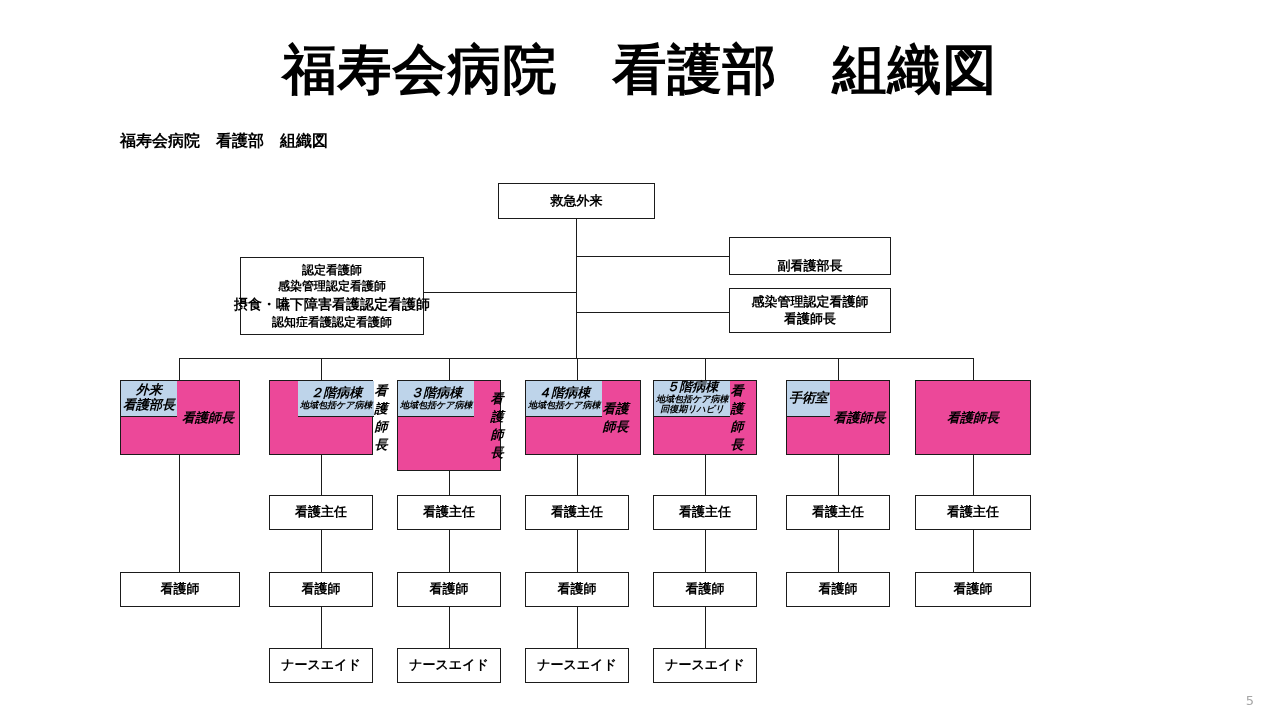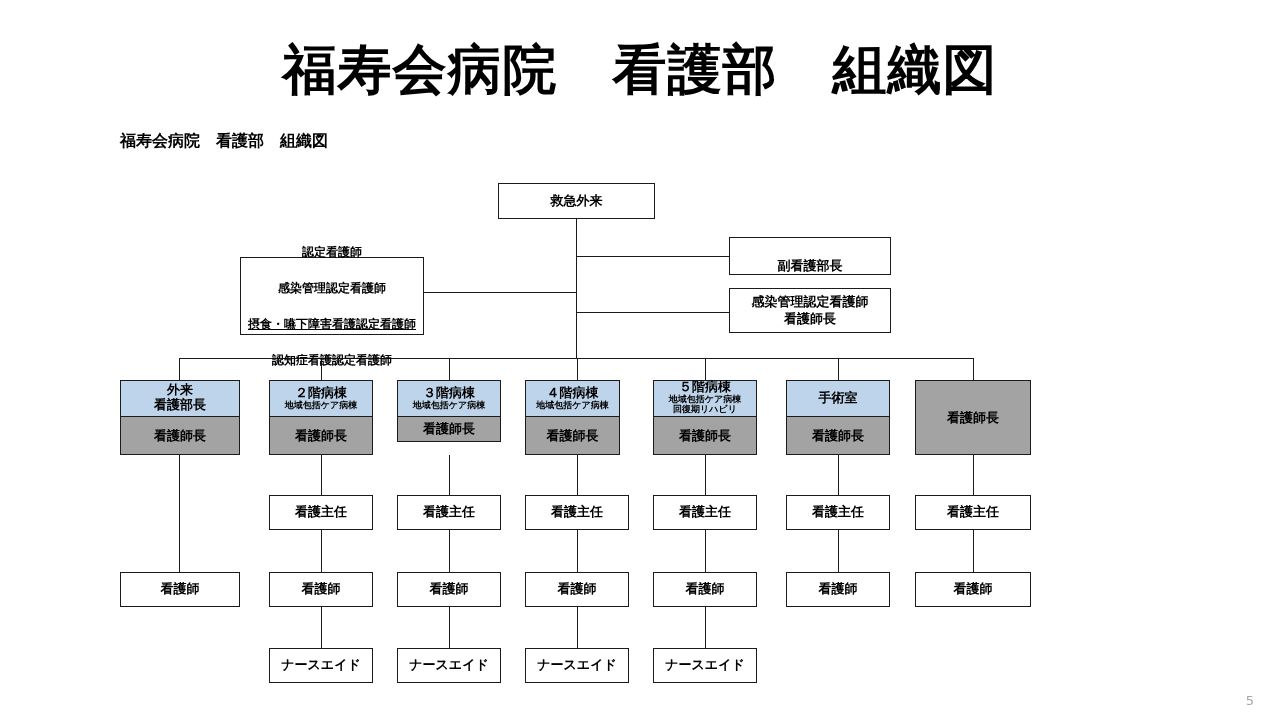--- a/index.html
+++ b/index.html
@@ -73,24 +73,25 @@
     width: 0;
     border-left: 1.4px solid #1b1b1b;
     z-index: 1;
   }
 
   
   .dept {
     position: absolute;
     box-sizing: border-box;
     border: 1.4px solid #1b1b1b;
-    background: #a3a3a3;
+    background: #ec4899;
     z-index: 3;
     display: flex;
-    flex-direction: column;
+    flex-direction: row;
+    font-style: italic;
   }
   .dept-head {
     background: #bed4ea;
     border-bottom: 1.4px solid #1b1b1b;
     height: 36px;
     display: flex;
     flex-direction: column;
     align-items: center;
     justify-content: center;
     text-align: center;
@@ -131,24 +132,23 @@
     justify-content: center;
     text-align: center;
     z-index: 3;
     padding: 2px 4px;
   }
   .cert-box .cl {
     display: block;
     font-weight: 700;
     white-space: pre;
     line-height: 1.35;
-    margin-top: 20px;
   }
   .cert-box .cl.s13 { font-size: 12px; }
-  .cert-box .cl.s11 { font-size: 12px; text-decoration: underline; }
+  .cert-box .cl.s11 { font-size: 14px; }
 
   
   .page-num {
     position: absolute;
     right: 26px;
     bottom: 12px;
     font-size: 13px;
     color: #a6a6a6;
     font-weight: 400;
   }
@@ -195,63 +195,63 @@
       <span class="t1">看護部長</span>
     </div>
     <div class="dept-chief">看護師長</div>
   </div>
   <div class="vline" style="left:179px; top:455px; height:117px;"></div>
   <div class="node" style="left:120px; top:572px; width:120px; height:35px;">
     <span class="ln">看護師</span>
   </div>
 
   <div class="vline" style="left:321px; top:358px; height:22px;"></div>
-  <div class="dept" style="left:269px; top:380px; width:104px; height:75px;">
+  <div class="dept" style="left:269px; top:380px; width:104px; height:75px;padding-left:28px;">
     <div class="dept-head">
       <span class="t1">２階病棟</span>
       <span class="t2">地域包括ケア病棟</span>
     </div>
     <div class="dept-chief">看護師長</div>
   </div>
   <div class="vline" style="left:321px; top:455px; height:40px;"></div>
   <div class="node" style="left:269px; top:495px; width:104px; height:35px;">
     <span class="ln">看護主任</span>
   </div>
   <div class="vline" style="left:321px; top:530px; height:42px;"></div>
   <div class="node" style="left:269px; top:572px; width:104px; height:35px;">
     <span class="ln">看護師</span>
   </div>
   <div class="vline" style="left:321px; top:607px; height:41px;"></div>
   <div class="node" style="left:269px; top:648px; width:104px; height:35px;">
     <span class="ln">ナースエイド</span>
   </div>
 
   <div class="vline" style="left:449px; top:358px; height:22px;"></div>
-  <div class="dept" style="left:397px; top:380px; width:104px; height:62px;">
+  <div class="dept" style="left:397px; top:380px; width:104px; height:91px;gap:16px;">
     <div class="dept-head">
       <span class="t1">３階病棟</span>
       <span class="t2">地域包括ケア病棟</span>
     </div>
     <div class="dept-chief">看護師長</div>
   </div>
   <div class="vline" style="left:449px; top:455px; height:40px;"></div>
   <div class="node" style="left:397px; top:495px; width:104px; height:35px;">
     <span class="ln">看護主任</span>
   </div>
   <div class="vline" style="left:449px; top:530px; height:42px;"></div>
   <div class="node" style="left:397px; top:572px; width:104px; height:35px;">
     <span class="ln">看護師</span>
   </div>
   <div class="vline" style="left:449px; top:607px; height:41px;"></div>
   <div class="node" style="left:397px; top:648px; width:104px; height:35px;">
     <span class="ln">ナースエイド</span>
   </div>
 
   <div class="vline" style="left:577px; top:358px; height:22px;"></div>
-  <div class="dept" style="left:525px; top:380px; width:95px; height:75px;">
+  <div class="dept" style="left:525px; top:380px; width:116px; height:75px;">
     <div class="dept-head">
       <span class="t1">４階病棟</span>
       <span class="t2">地域包括ケア病棟</span>
     </div>
     <div class="dept-chief">看護師長</div>
   </div>
   <div class="vline" style="left:577px; top:455px; height:40px;"></div>
   <div class="node" style="left:525px; top:495px; width:104px; height:35px;">
     <span class="ln">看護主任</span>
   </div>

